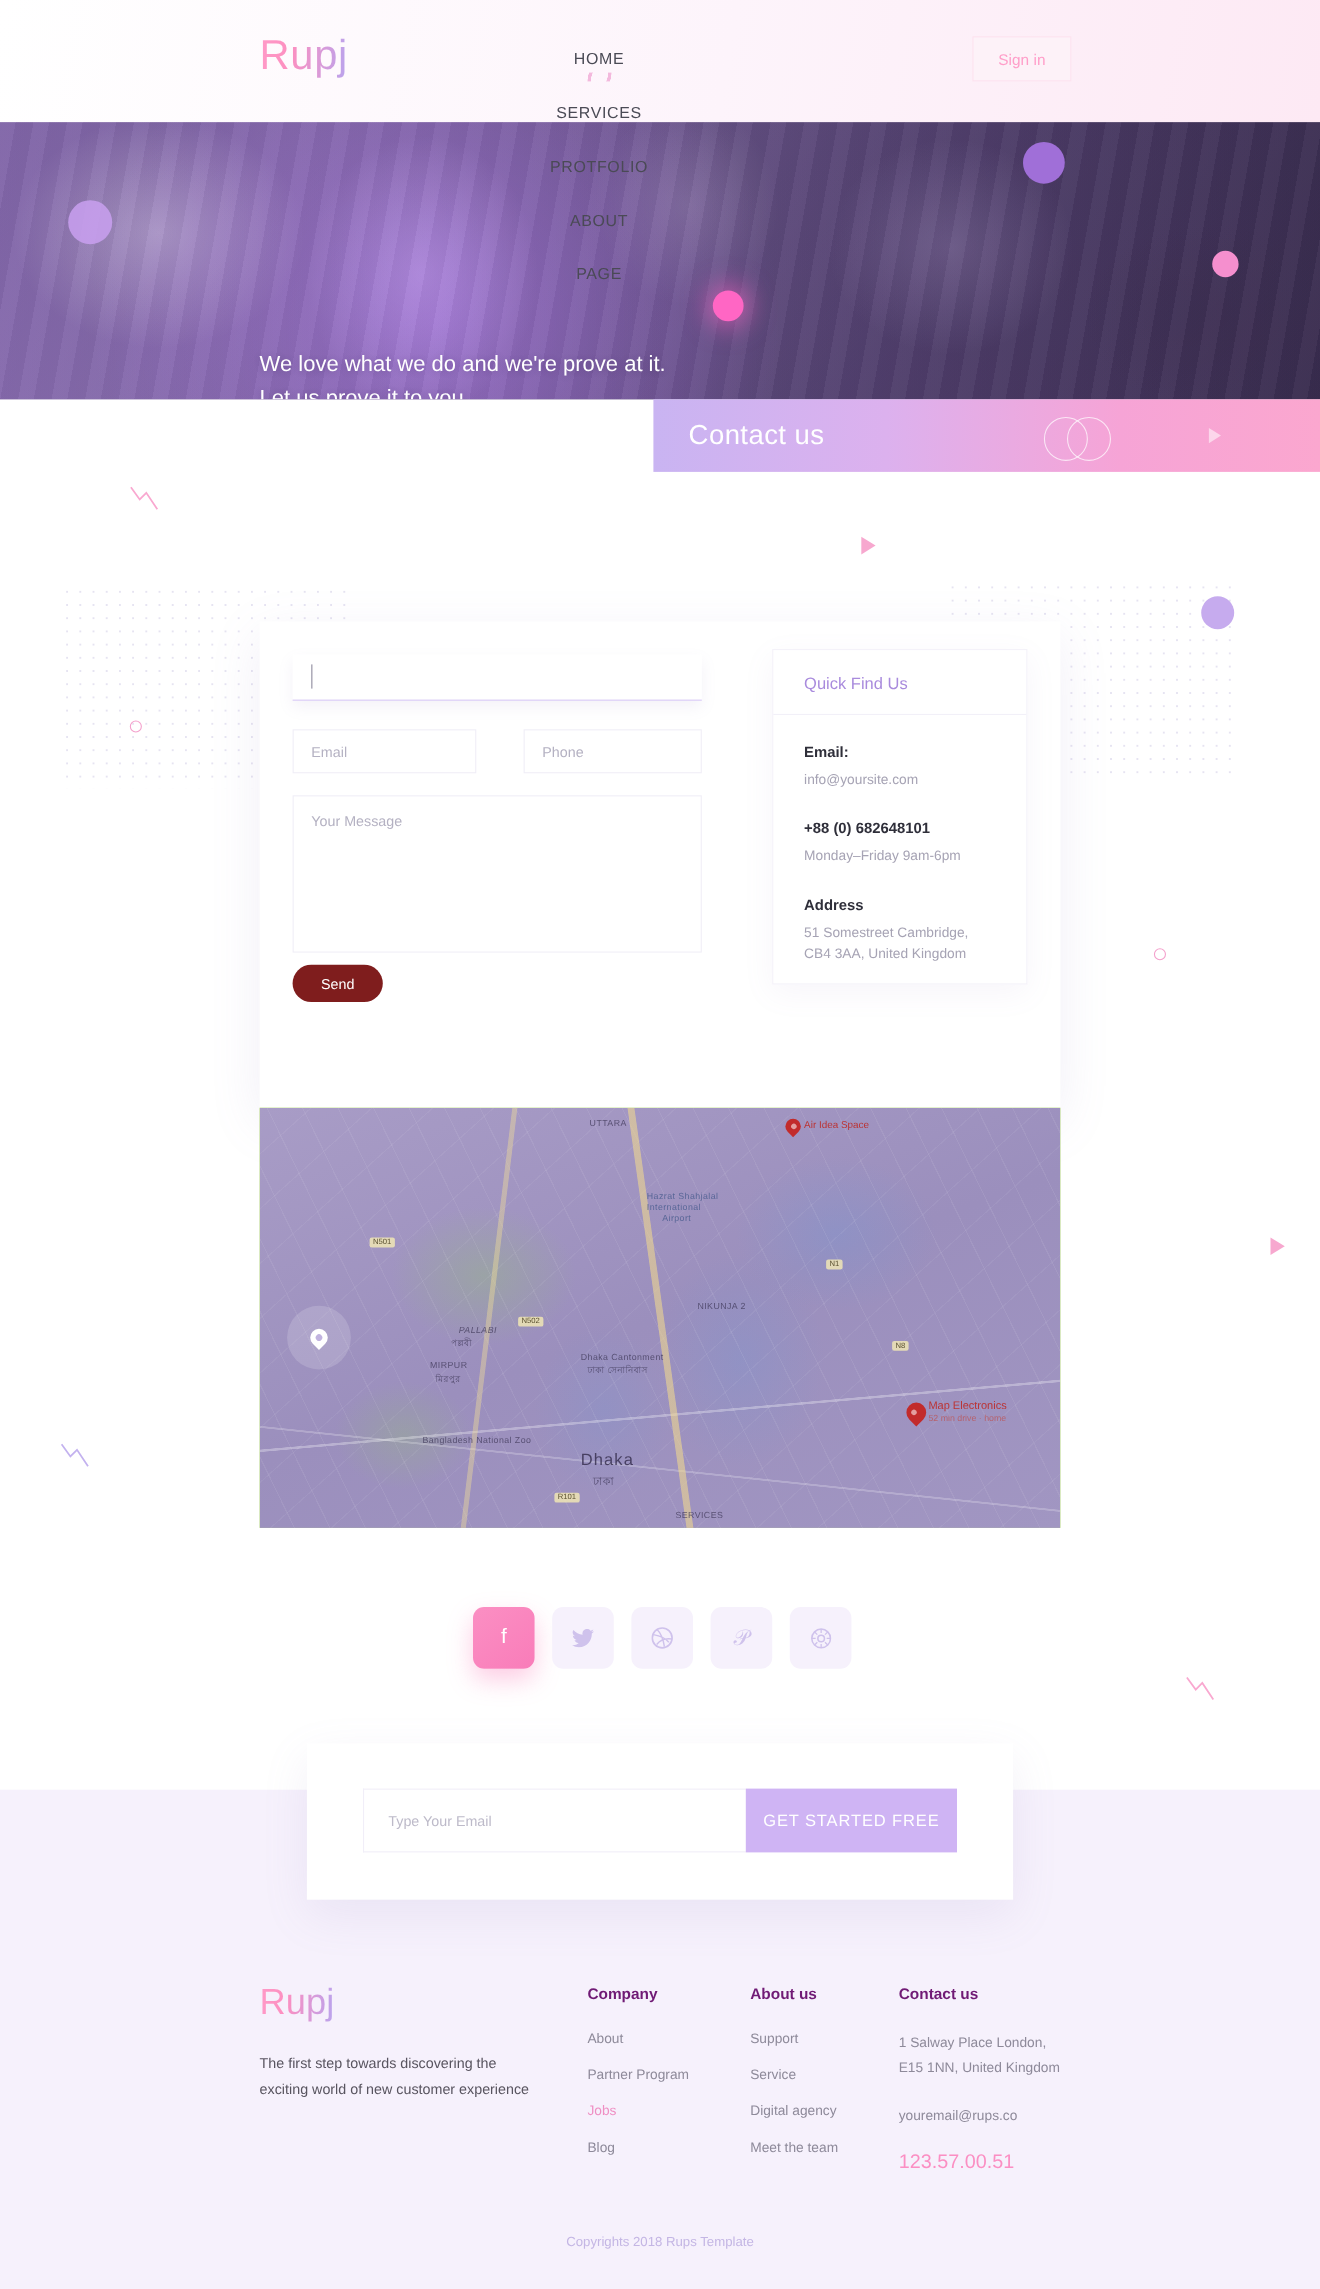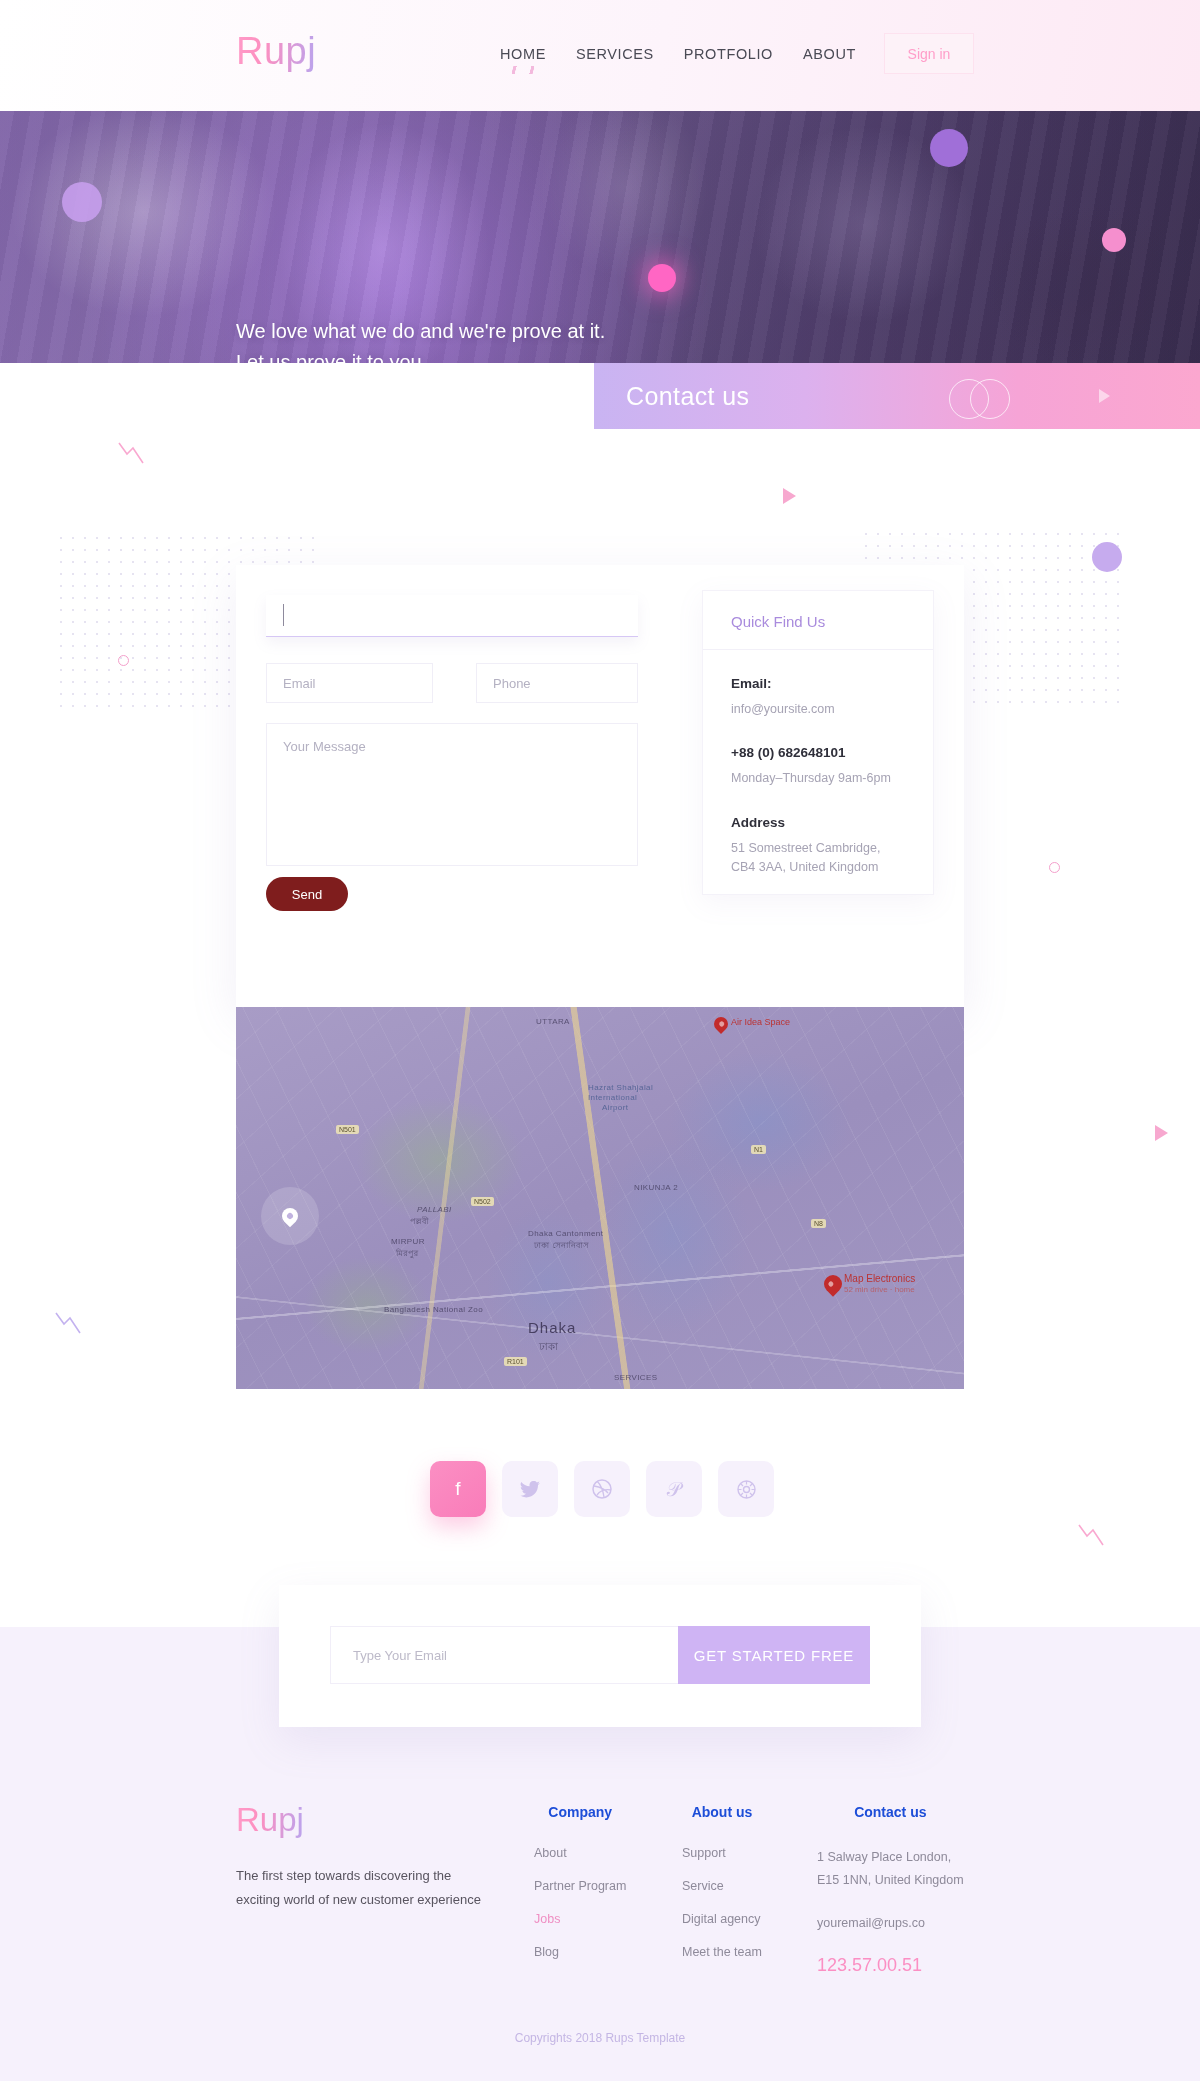--- a/index.html
+++ b/index.html
@@ -35,20 +35,21 @@
     background-clip: text;
     color: transparent;
   }
   .nav {
     position: absolute;
     left: 500px;
     top: 46px;
     display: flex;
     gap: 30px;
     align-items: center;
+    flex-direction: column;
   }
   .nav-item {
     font-size: 14.5px;
     letter-spacing: 0.6px;
     color: #4a4a55;
     position: relative;
     padding-bottom: 3px;
     cursor: pointer;
   }
   .nav-item.active::after {
@@ -446,21 +447,21 @@
   .store-row { position: absolute; left: 236px; top: 1925px; display: flex; gap: 12px; }
   .store-btn {
     border: 1px solid #efe8f8;
     background: #faf6fe;
     padding: 7px 14px;
     font-size: 11px;
     color: #bdb0dd;
     display: flex; align-items: center; gap: 7px;
     cursor: pointer;
   }
-  .f-col-head { font-size: 14px; font-weight: bold; color: #1d4ed8; margin-bottom: 26px; text-align: center; }
+  .f-col-head { font-size: 14px; font-weight: bold; color: #701a75; margin-bottom: 26px; }
   .f-link { font-size: 12.5px; color: #8e8a9a; margin-bottom: 19px; cursor: pointer; }
   .f-link.hl { color: #ef8fc3; }
   .f-text { font-size: 12.5px; color: #8e8a9a; line-height: 1.85; }
   .f-phone { font-size: 18px; color: #fb8fc3; margin-top: 20px; }
   .f-social-row { position: absolute; left: 236px; top: 1972px; display: flex; gap: 20px; }
   .f-social { color: #b7aed0; font-size: 14px; cursor: pointer; }
   .copyright {
     position: absolute;
     left: 0; top: 2031px; width: 1200px;
     text-align: center;
@@ -546,21 +547,21 @@
 
   <button class="send-btn">Send</button>
 
   <div class="quick-panel">
     <div class="quick-title">Quick Find Us</div>
     <div class="quick-divider"></div>
     <div class="quick-body">
       <div class="q-label">Email:</div>
       <div class="q-val">info@yoursite.com</div>
       <div class="q-label">+88 (0) 682648101</div>
-      <div class="q-val">Monday–Thursday 9am-6pm</div>
+      <div class="q-val">Monday–Friday 9am-6pm</div>
       <div class="q-label">Address</div>
       <div class="q-val last">
         <div>51 Somestreet Cambridge,</div>
         <div>CB4 3AA, United Kingdom</div>
       </div>
     </div>
   </div>
 </div>
 
 <div class="map">

